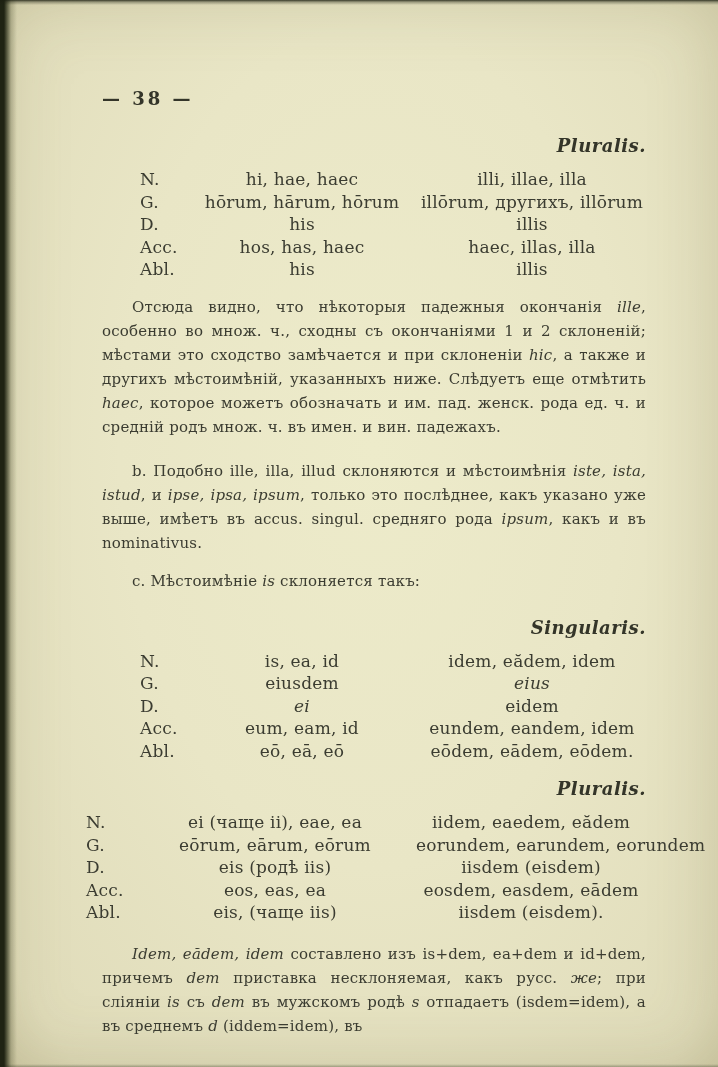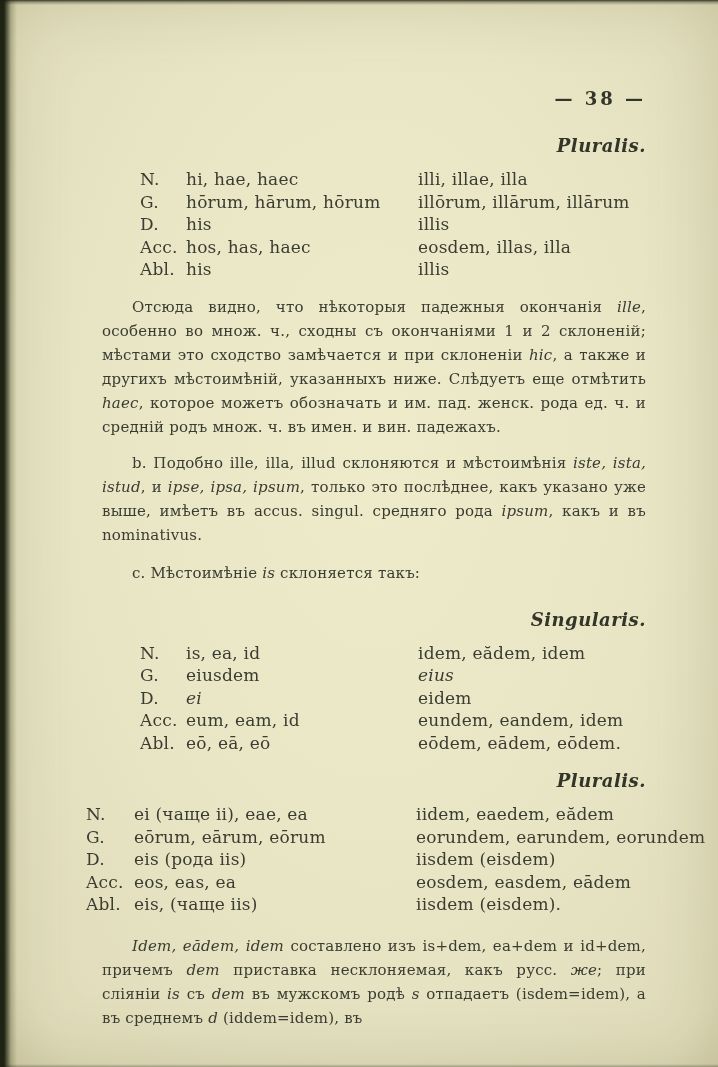--- a/index.html
+++ b/index.html
@@ -25,46 +25,46 @@
     background: linear-gradient(180deg,rgba(28,31,17,.85) 0,rgba(28,31,17,.35) 2px,rgba(0,0,0,0) 5px);
   }
   .edge-bottom {
     position:absolute; bottom:0; left:0; right:0; height:3px;
     background: linear-gradient(0deg,rgba(28,31,17,.3),rgba(0,0,0,0));
   }
 
   .page { position:relative; padding:88px 72px 0 102px; }
 
   .page-number {
-    text-align:right; font-size:18px; font-weight:bold;
+    text-align:left; font-size:18px; font-weight:bold;
     letter-spacing:3px; color:#343529;
   }
 
   .heading {
     text-align:right; font-style:italic; font-weight:bold;
     font-size:18px; letter-spacing:.5px; color:#343529;
   }
   .heading.m1 { margin-top:26px; }
   .heading.m2 { margin-top:24px; }
   .heading.m3 { margin-top:16px; }
 
   .decl { margin:12px 0 0 38px; font-size:17px; line-height:22.5px; letter-spacing:.2px; }
   .decl .row { display:grid; grid-template-columns:46px 232px 1fr; }
   .decl.wide { margin-left:-16px; }
   .decl.wide .row { grid-template-columns:48px 282px 1fr; }
   .decl .case { white-space:nowrap; }
-  .decl .forms { white-space:nowrap; }
+  .decl .forms { white-space:nowrap;text-align:center; }
 
   .para {
     margin:14px 0 0;
     text-align:justify;
     text-indent:30px;
     font-size:15px; line-height:24px; letter-spacing:.2px;
   }
-  .para.tight { margin-top:12px; }
+  .para.tight { margin-top:20px; }
   .para.last { margin-top:18px; }
   .it { font-style:italic; }
 </style>
 </head>
 <body>
 
 <div class="scan">
   <div class="edge-left"></div>
   <div class="edge-top"></div>
   <div class="edge-bottom"></div>
@@ -77,31 +77,31 @@
 
     <div class="decl">
       <div class="row">
         <span class="case">N.</span>
         <span class="forms">hi, hae, haec</span>
         <span class="forms">illi, illae, illa</span>
       </div>
       <div class="row">
         <span class="case">G.</span>
         <span class="forms">hōrum, hārum, hōrum</span>
-        <span class="forms">illōrum, illārum, illārum</span>
+        <span class="forms">illōrum, другихъ, illōrum</span>
       </div>
       <div class="row">
         <span class="case">D.</span>
         <span class="forms">his</span>
         <span class="forms">illis</span>
       </div>
       <div class="row">
         <span class="case">Acc.</span>
         <span class="forms">hos, has, haec</span>
-        <span class="forms">eosdem, illas, illa</span>
+        <span class="forms">haec, illas, illa</span>
       </div>
       <div class="row">
         <span class="case">Abl.</span>
         <span class="forms">his</span>
         <span class="forms">illis</span>
       </div>
     </div>
 
     <p class="para"><span>Отсюда видно, что нѣкоторыя падежныя окончанія </span><span class="it">ille</span><span>, особенно во множ. ч., сходны съ окончаніями 1 и 2 склоненій; мѣстами это сходство замѣчается и при склоненіи </span><span class="it">hic</span><span>, а также и другихъ мѣстоимѣній, указанныхъ ниже. Слѣдуетъ еще отмѣтить </span><span class="it">haec</span><span>, которое можетъ обозначать и им. пад. женск. рода ед. ч. и средній родъ множ. ч. въ имен. и вин. падежахъ.</span></p>
 
@@ -147,21 +147,21 @@
         <span class="forms">ei (чаще ii), eae, ea</span>
         <span class="forms">iidem, eaedem, eădem</span>
       </div>
       <div class="row">
         <span class="case">G.</span>
         <span class="forms">eōrum, eārum, eōrum</span>
         <span class="forms">eorundem, earundem, eorundem</span>
       </div>
       <div class="row">
         <span class="case">D.</span>
-        <span class="forms">eis (рода iis)</span>
+        <span class="forms">eis (родѣ iis)</span>
         <span class="forms">iisdem (eisdem)</span>
       </div>
       <div class="row">
         <span class="case">Acc.</span>
         <span class="forms">eos, eas, ea</span>
         <span class="forms">eosdem, easdem, eādem</span>
       </div>
       <div class="row">
         <span class="case">Abl.</span>
         <span class="forms">eis, (чаще iis)</span>

